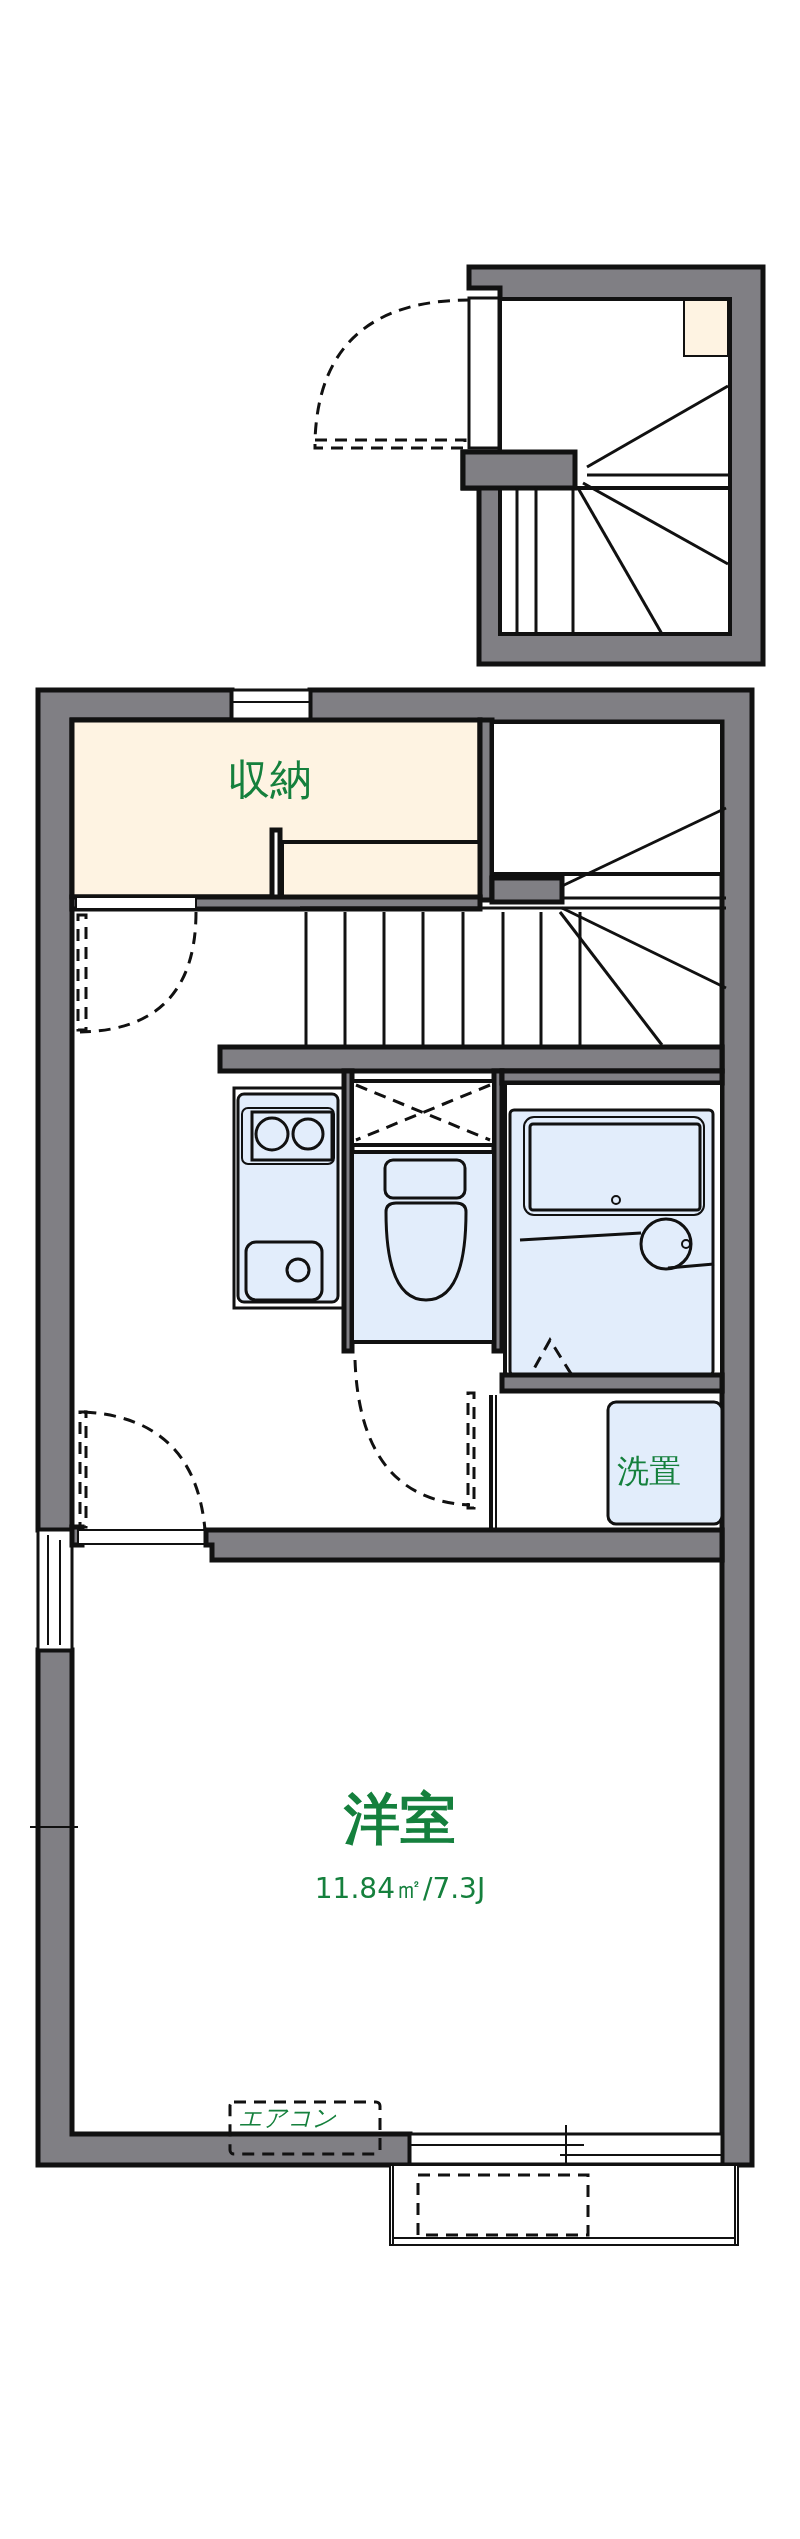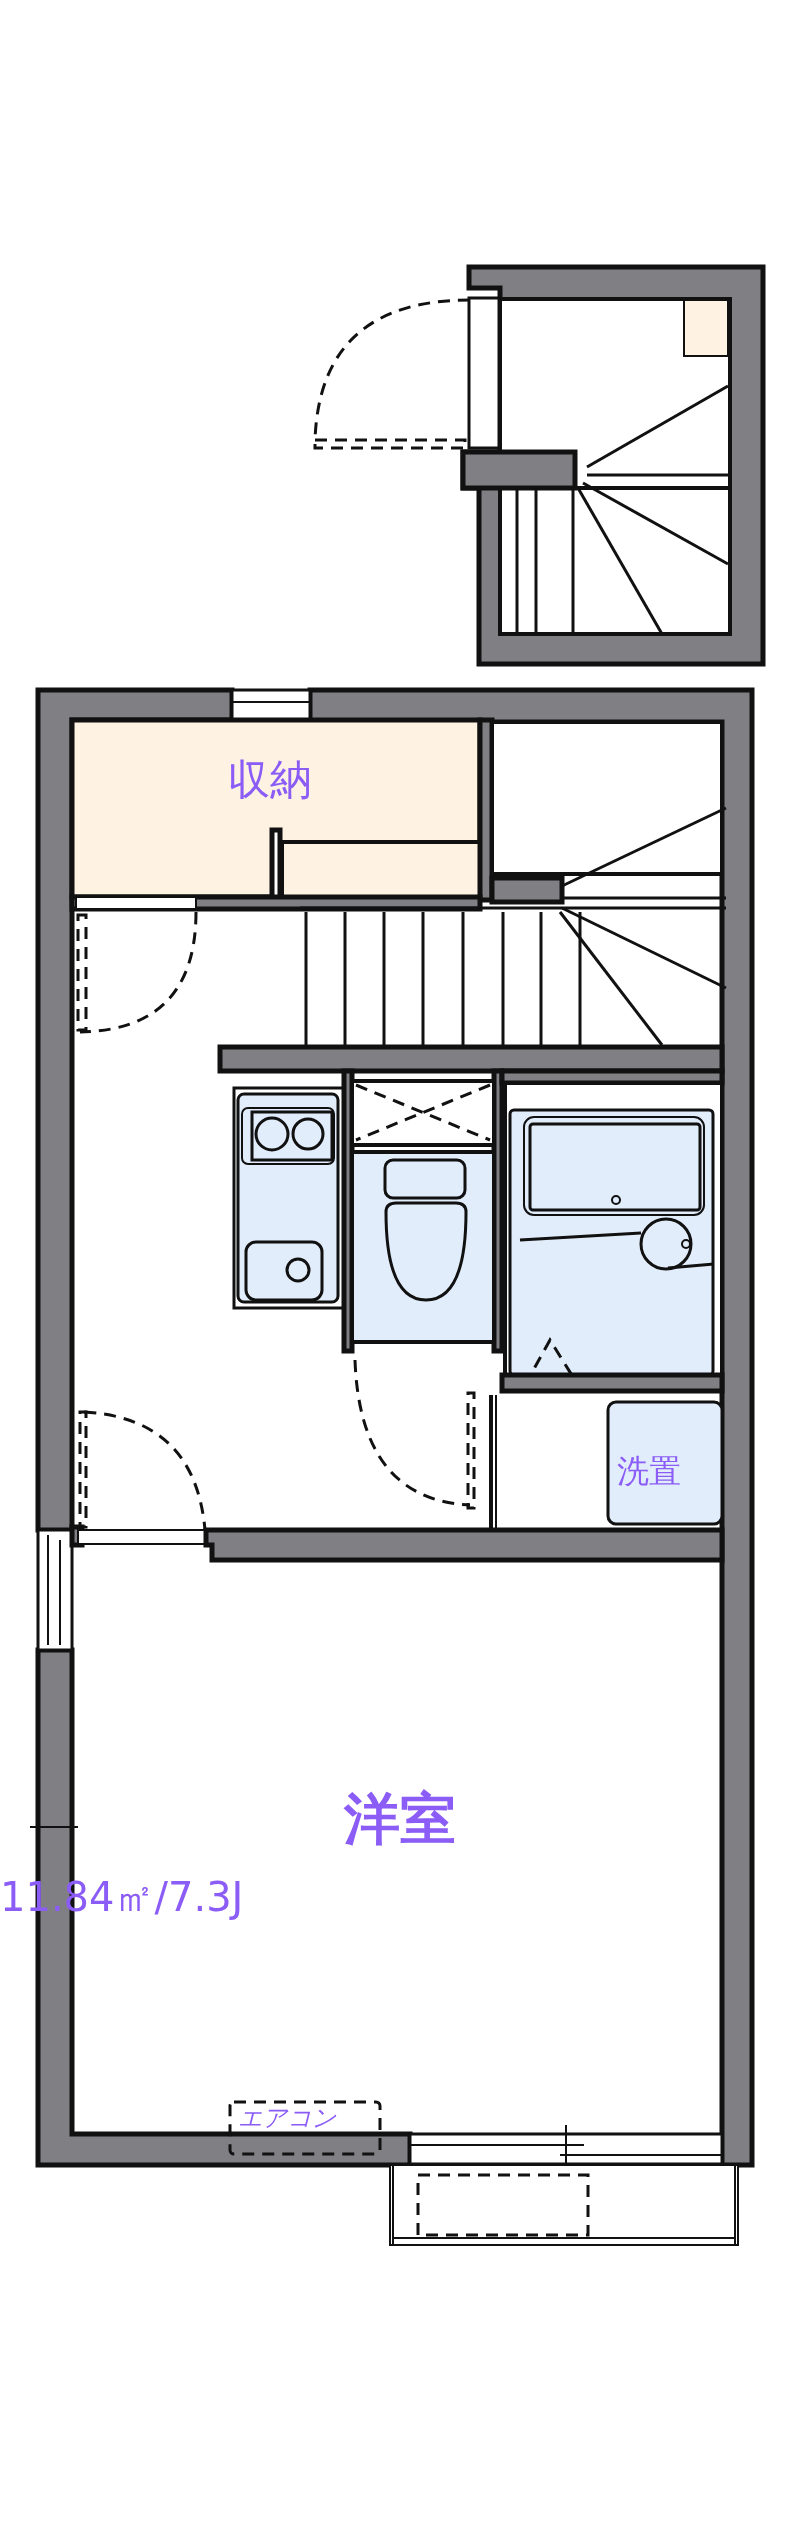--- a/index.html
+++ b/index.html
@@ -4,24 +4,24 @@
 <style>
   html, body { margin: 0; padding: 0; background: #ffffff; }
   body { width: 800px; height: 2539px; position: relative; overflow: hidden; }
   #plan { position: absolute; left: 0; top: 0; width: 800px; height: 2539px; }
   .wall { fill: #807f84; stroke: #111; stroke-width: 5; }
   .line { stroke: #111; stroke-width: 3; fill: none; }
   .thin { stroke: #111; stroke-width: 2; fill: none; }
   .dash { stroke: #111; stroke-width: 3; fill: none; stroke-dasharray: 12 8; }
   .storage { fill: #fef3e2; }
   .wet { fill: #e2edfb; }
-  .label { position: absolute; font-family: "DejaVu Sans", sans-serif; color: #8b5cf6; white-space: nowrap; }
+  .label { position: absolute; font-family: "DejaVu Sans", sans-serif; color: #15803d; white-space: nowrap; }
   .lbl-storage { left: 228px; top: 752px; font-size: 42px; }
   .lbl-room { left: 0; width: 800px; text-align: center; top: 1782px; font-size: 56px; font-weight: bold; }
-  .lbl-area { left: 0; width: 800px; text-align: left; top: 1870px; font-size: 40px; }
+  .lbl-area { left: 0; width: 800px; text-align: center; top: 1870px; font-size: 28px; }
   .lbl-wash { left: 617px; top: 1430px; font-size: 32px; margin-top: 20px; }
   .lbl-ac { left: 238px; top: 2102px; font-size: 24px; font-style: italic; }
 </style>
 </head>
 <body>
 
 <svg id="plan" viewBox="0 0 800 2539" xmlns="http://www.w3.org/2000/svg">
 
   <g>
     <path class="wall" d="M469 267 H763 V664 H479 V488 H463 V452 H500 V288 H469 Z"></path>

